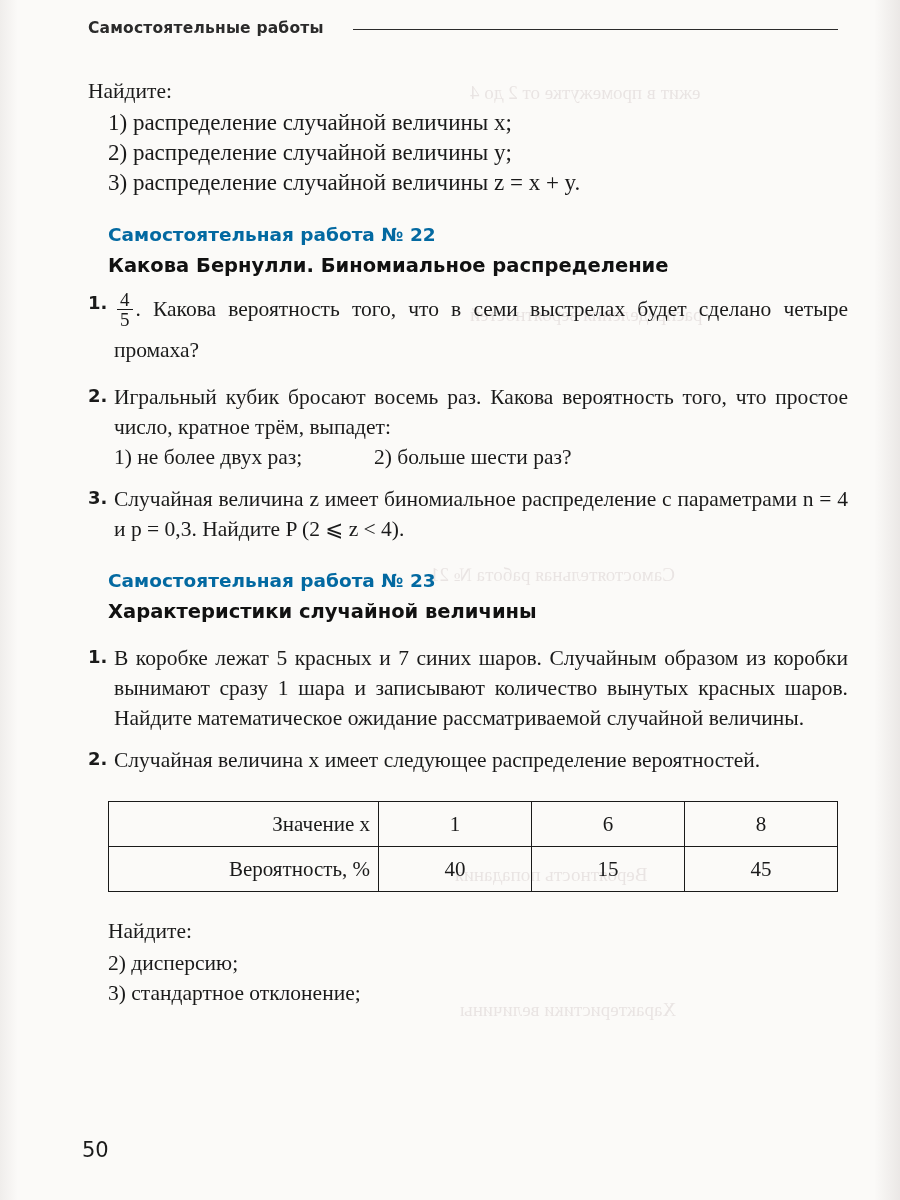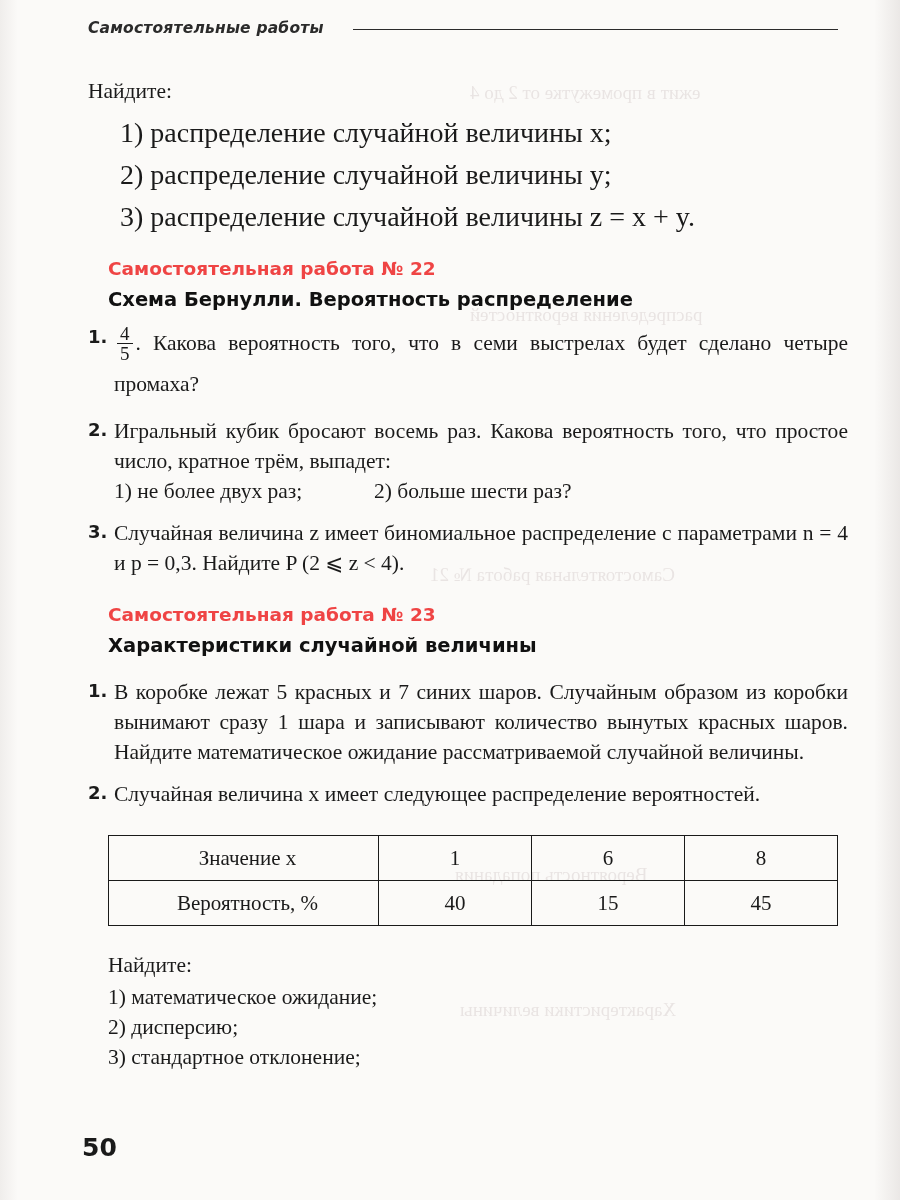--- a/index.html
+++ b/index.html
@@ -46,21 +46,20 @@
     height: 26px;
   }
   .running-head .rh-text {
     font-family: "DejaVu Sans", sans-serif;
     font-size: 15.5px;
     font-weight: 700;
     letter-spacing: 0.2px;
     color: #2b2b2b;
     float: left;
     line-height: 20px;
-    font-style: italic;
   }
   .running-head .rh-rule {
     margin-left: 265px;
     border-bottom: 1.6px solid #2b2b2b;
     height: 11px;
   }
 
   .content {
     position: absolute;
     top: 58px;
@@ -71,31 +70,31 @@
   .para {
     font-size: 21.5px;
     line-height: 30px;
     margin: 0;
   }
   .lead {
     margin-top: 18px;
     margin-bottom: 2px;
   }
   .list-line {
-    font-size: 28px;
-    line-height: 30px;
-    margin: 12px;
+    font-size: 23px;
+    line-height: 30px;
+    margin: 0;
     padding-left: 20px;
   }
 
   .sw-head {
     font-family: "DejaVu Sans", sans-serif;
     font-weight: 700;
     font-size: 18.5px;
-    color: #ef4444;
+    color: #0369a1;
     margin-top: 26px;
     padding-left: 20px;
   }
   .sw-title {
     font-family: "DejaVu Sans", sans-serif;
     font-weight: 700;
     font-size: 19.5px;
     color: #111;
     margin-top: 9px;
     padding-left: 20px;
@@ -146,35 +145,35 @@
     margin-left: 20px;
   }
   table.dist td {
     border: 1.6px solid #1a1a1a;
     height: 44px;
     font-size: 21px;
     text-align: center;
     padding: 0 8px;
   }
   table.dist td.label {
-    text-align: center;
+    text-align: right;
     width: 245px;
     padding-left: 16px;
   }
 
   .find-block { margin-top: 24px; padding-left: 20px; }
   .find-block .lead { margin-bottom: 2px; }
 
   .folio {
     position: absolute;
     left: 82px;
     bottom: 38px;
     font-family: "DejaVu Sans", sans-serif;
-    font-size: 25px;
-    font-weight: 700;
+    font-size: 21px;
+    font-weight: 400;
     color: #1a1a1a;
   }
   .edge-shadow {
     position: absolute;
     top: 0; bottom: 0; right: 0;
     width: 26px;
     background: linear-gradient(to right, rgba(0,0,0,0) 0%, rgba(90,70,70,0.10) 100%);
     pointer-events: none;
   }
   .edge-shadow-left {
@@ -204,21 +203,21 @@
   <div class="content">
 
     <div>
       <p class="para lead">Найдите:</p>
       <p class="list-line">1) распределение случайной величины x;</p>
       <p class="list-line">2) распределение случайной величины y;</p>
       <p class="list-line">3) распределение случайной величины z = x + y.</p>
     </div>
 
     <div class="sw-head">Самостоятельная работа № 22</div>
-    <div class="sw-title">Схема Бернулли. Вероятность распределение</div>
+    <div class="sw-title">Какова Бернулли. Биномиальное распределение</div>
 
     <div class="task">
       <div class="task-num">1.</div>
       <div class="task-body tall">
         <span class="frac"><span class="num">4</span><span class="den">5</span></span><span>. Какова вероятность того, что в семи выстрелах будет сделано четыре промаха?</span>
       </div>
     </div>
 
     <div class="task">
       <div class="task-num">2.</div>
@@ -261,21 +260,20 @@
         <td class="label">Вероятность, %</td>
         <td>40</td>
         <td>15</td>
         <td>45</td>
       </tr>
     </tbody>
       </table>
 
     <div class="find-block">
       <p class="para lead">Найдите:</p>
-      <p class="para">1) математическое ожидание;</p>
       <p class="para">2) дисперсию;</p>
       <p class="para">3) стандартное отклонение;</p>
     </div>
 
   </div>
 
   <div class="folio">50</div>
   <div class="edge-shadow"></div>
   <div class="edge-shadow-left"></div>
 </div>

